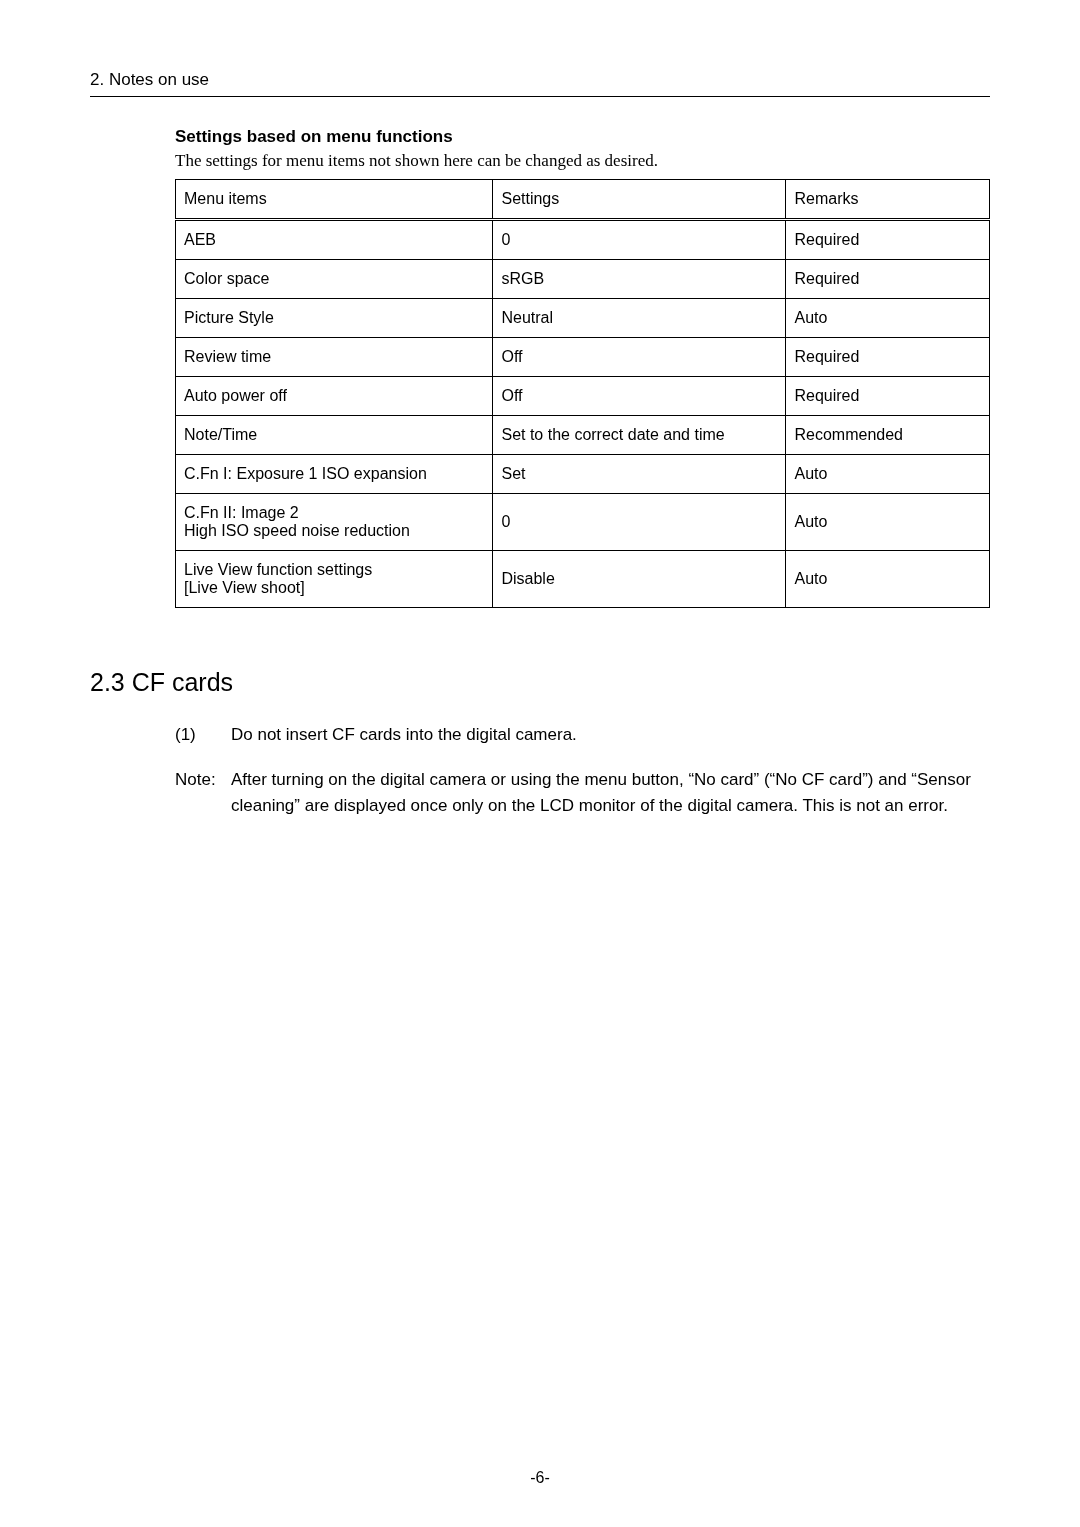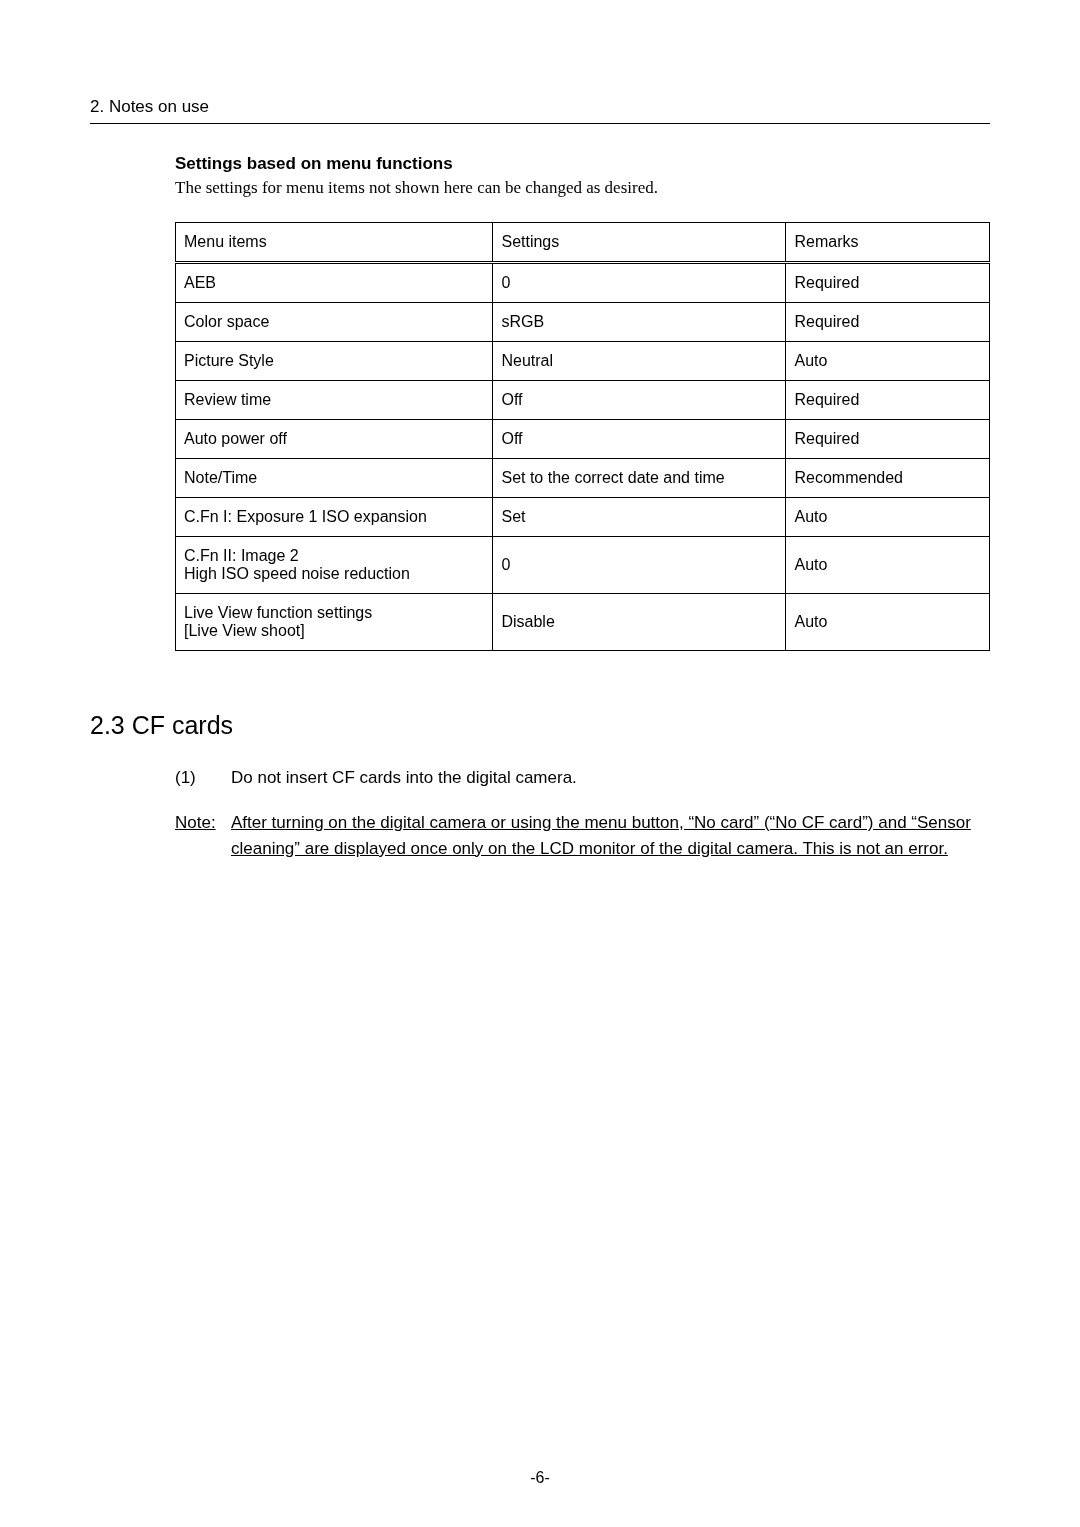--- a/index.html
+++ b/index.html
@@ -1,33 +1,33 @@
 <!DOCTYPE html>
 <html><head>
 <meta charset="utf-8">
 <style>
   * { box-sizing: border-box; margin: 0; padding: 0; }
   html, body { width: 1080px; height: 1527px; background: #fff; font-family: Arial, Helvetica, sans-serif; color: #000; }
-  .page { padding: 97px 90px 0 90px; position: relative; height: 100%; }
+  .page { padding: 70px 90px 0 90px; position: relative; height: 100%; }
   .header { font-size: 17px; margin-bottom: 6px; }
   .hr { border-bottom: 1.5px solid #000; margin-bottom: 30px; }
   .content { padding-left: 85px; padding-right: 0; }
   .section-heading { font-size: 17px; font-weight: bold; margin-bottom: 4px; }
-  .section-desc { font-size: 17px; font-family: "Times New Roman", Times, serif; margin-bottom: 24px; }
+  .section-desc { font-size: 17px; font-family: "Times New Roman", Times, serif; margin-bottom: 8px; }
   table { border-collapse: collapse; width: 100%; margin-bottom: 60px; table-layout: fixed; }
   th, td { border: 1px solid #000; padding: 10px 8px; text-align: left; font-size: 16px; vertical-align: middle; }
   th { font-weight: normal; }
   col.c1 { width: 39%; }
   col.c2 { width: 36%; }
   col.c3 { width: 25%; }
   .header-row td, .header-row th { border-bottom: 3px double #000; }
   .h2 { font-size: 25px; margin-bottom: 28px; margin-left: -85px; }
   .numbered { display: flex; font-size: 17px; margin-bottom: 22px; }
   .num-label { width: 56px; flex: none; }
-  .note { display: flex; font-size: 17px; line-height: 1.5; text-decoration: underline; }
+  .note { display: flex; font-size: 17px; line-height: 1.5; }
   .note-label { width: 56px; flex: none; }
   .note-body { flex: 1; }
   .footer { position: absolute; bottom: 40px; left: 0; right: 0; text-align: center; font-size: 16px; }
   .wbshift { font-family: Arial, Helvetica, sans-serif; font-size: 14px; letter-spacing: 0.2px; }
 </style>
 </head>
 <body>
 
 <div class="page">
   <div class="header">2. Notes on use</div>

